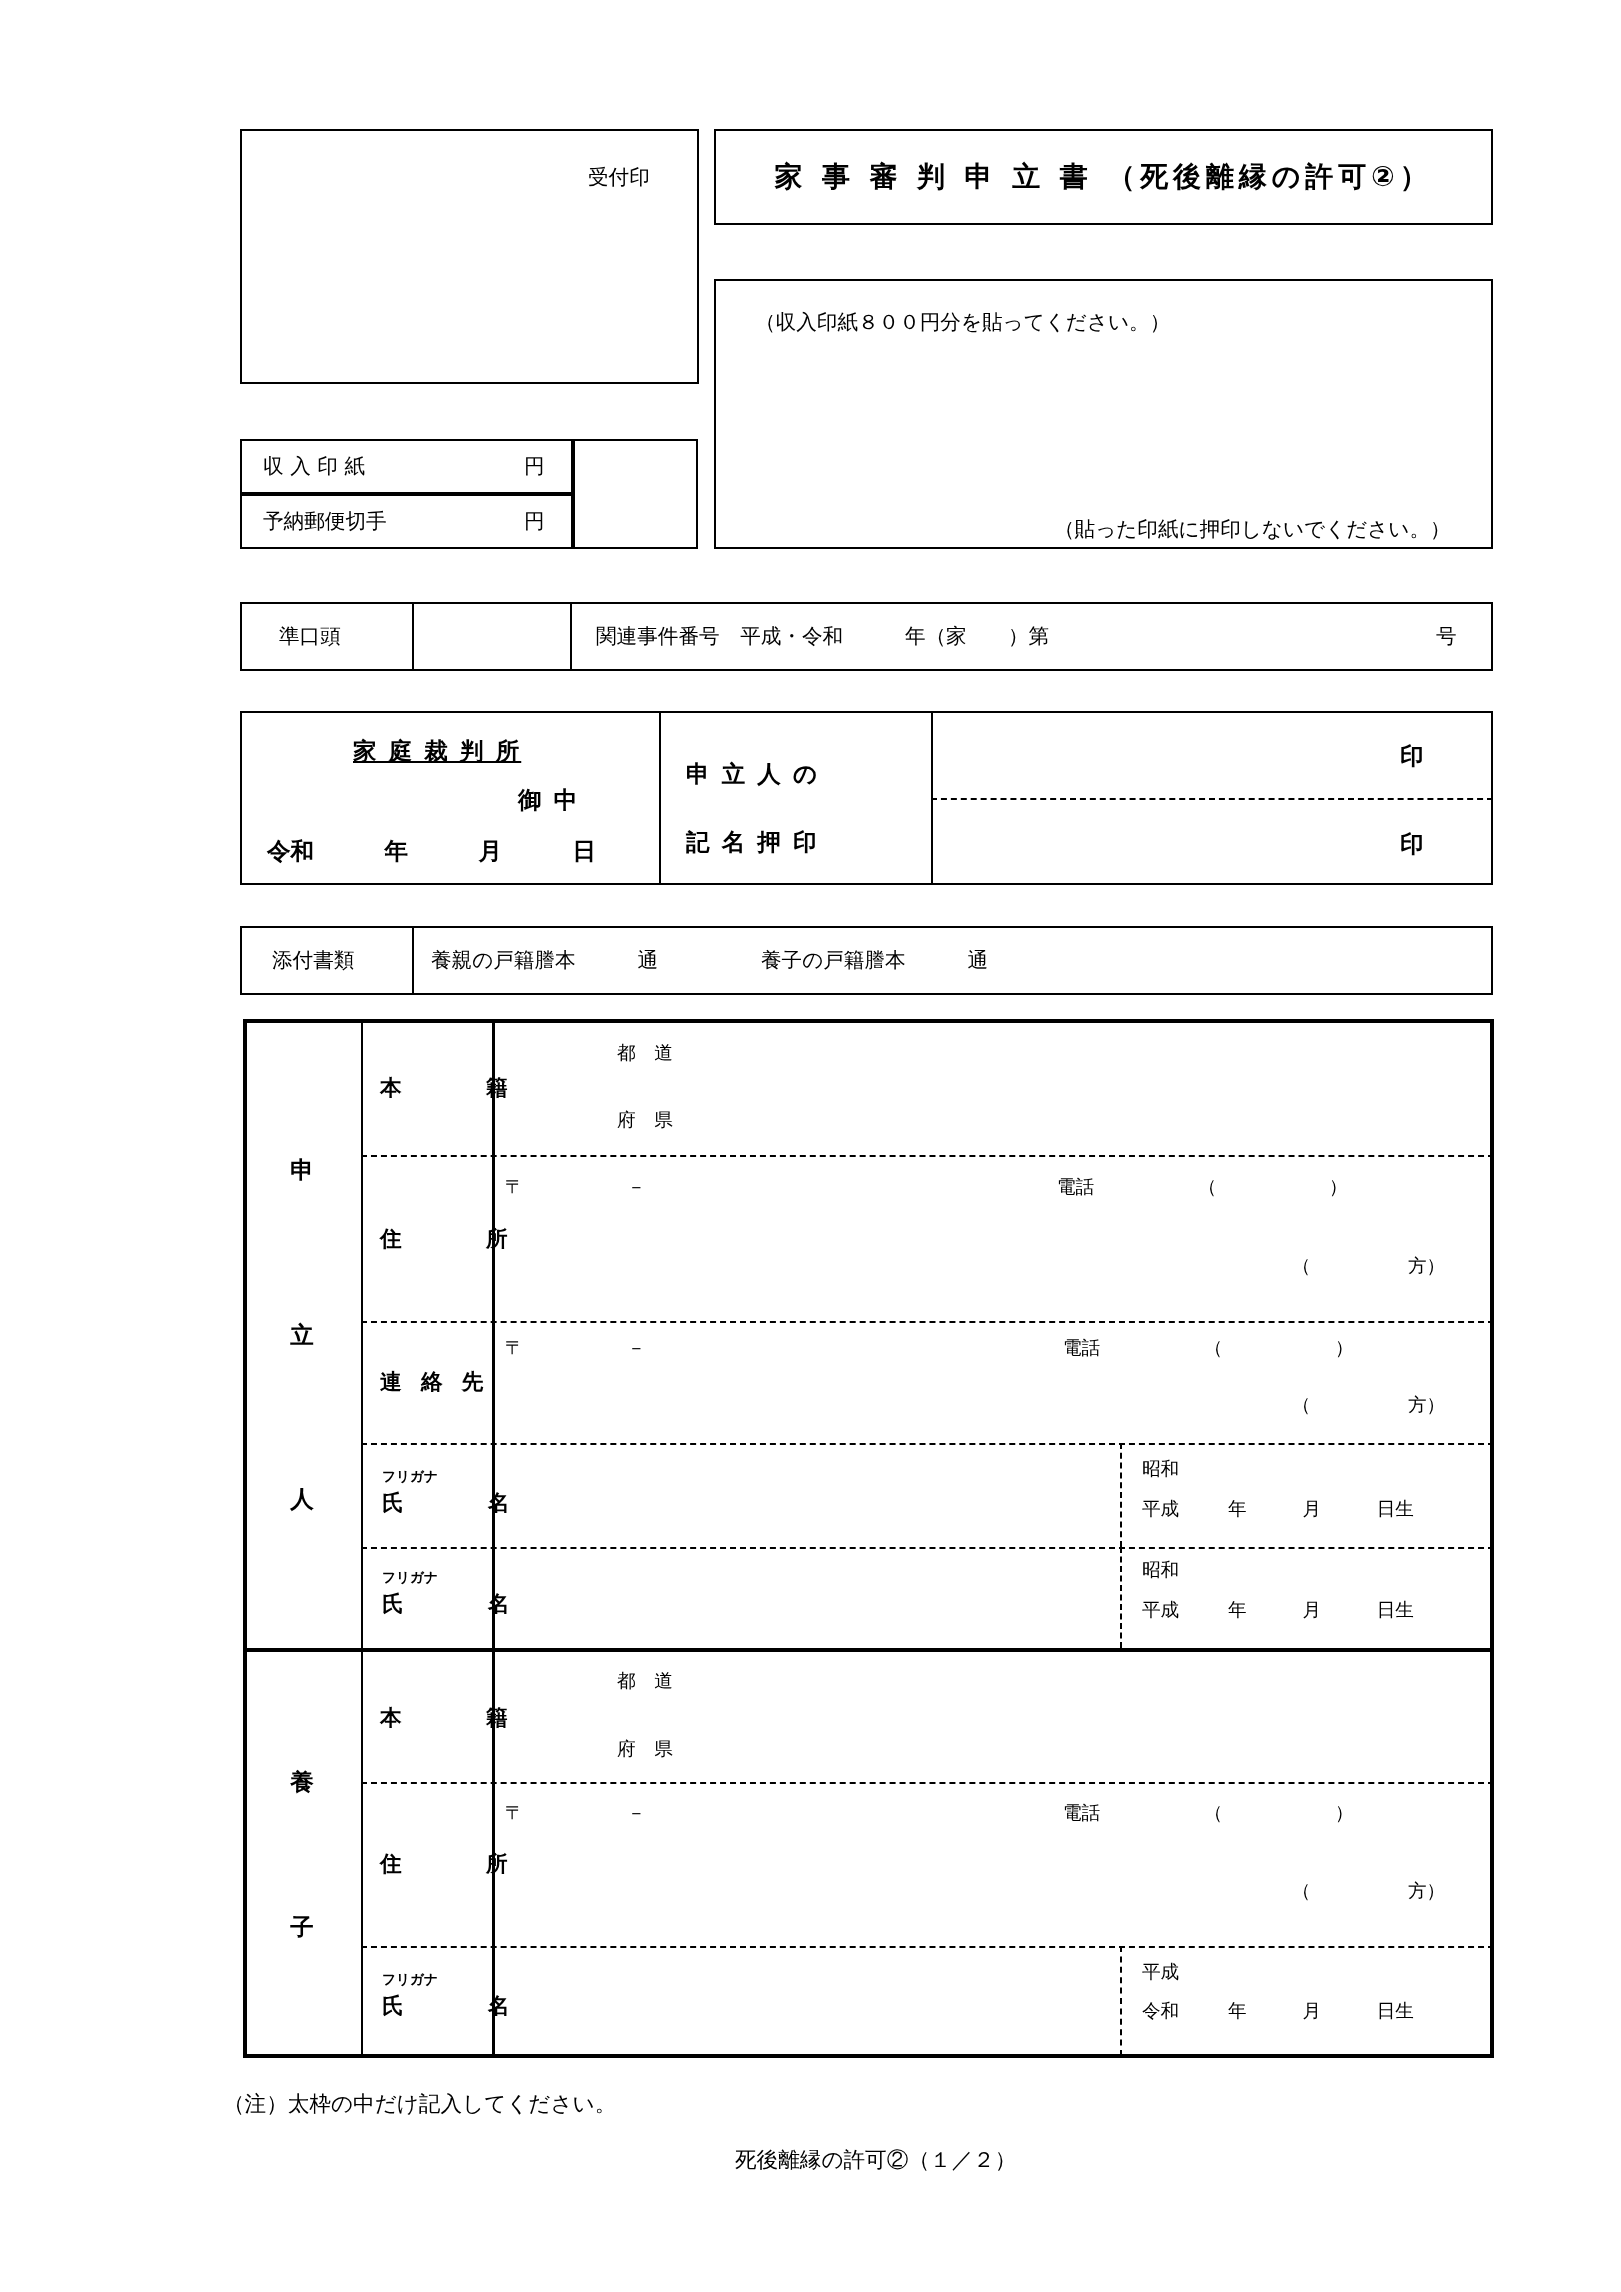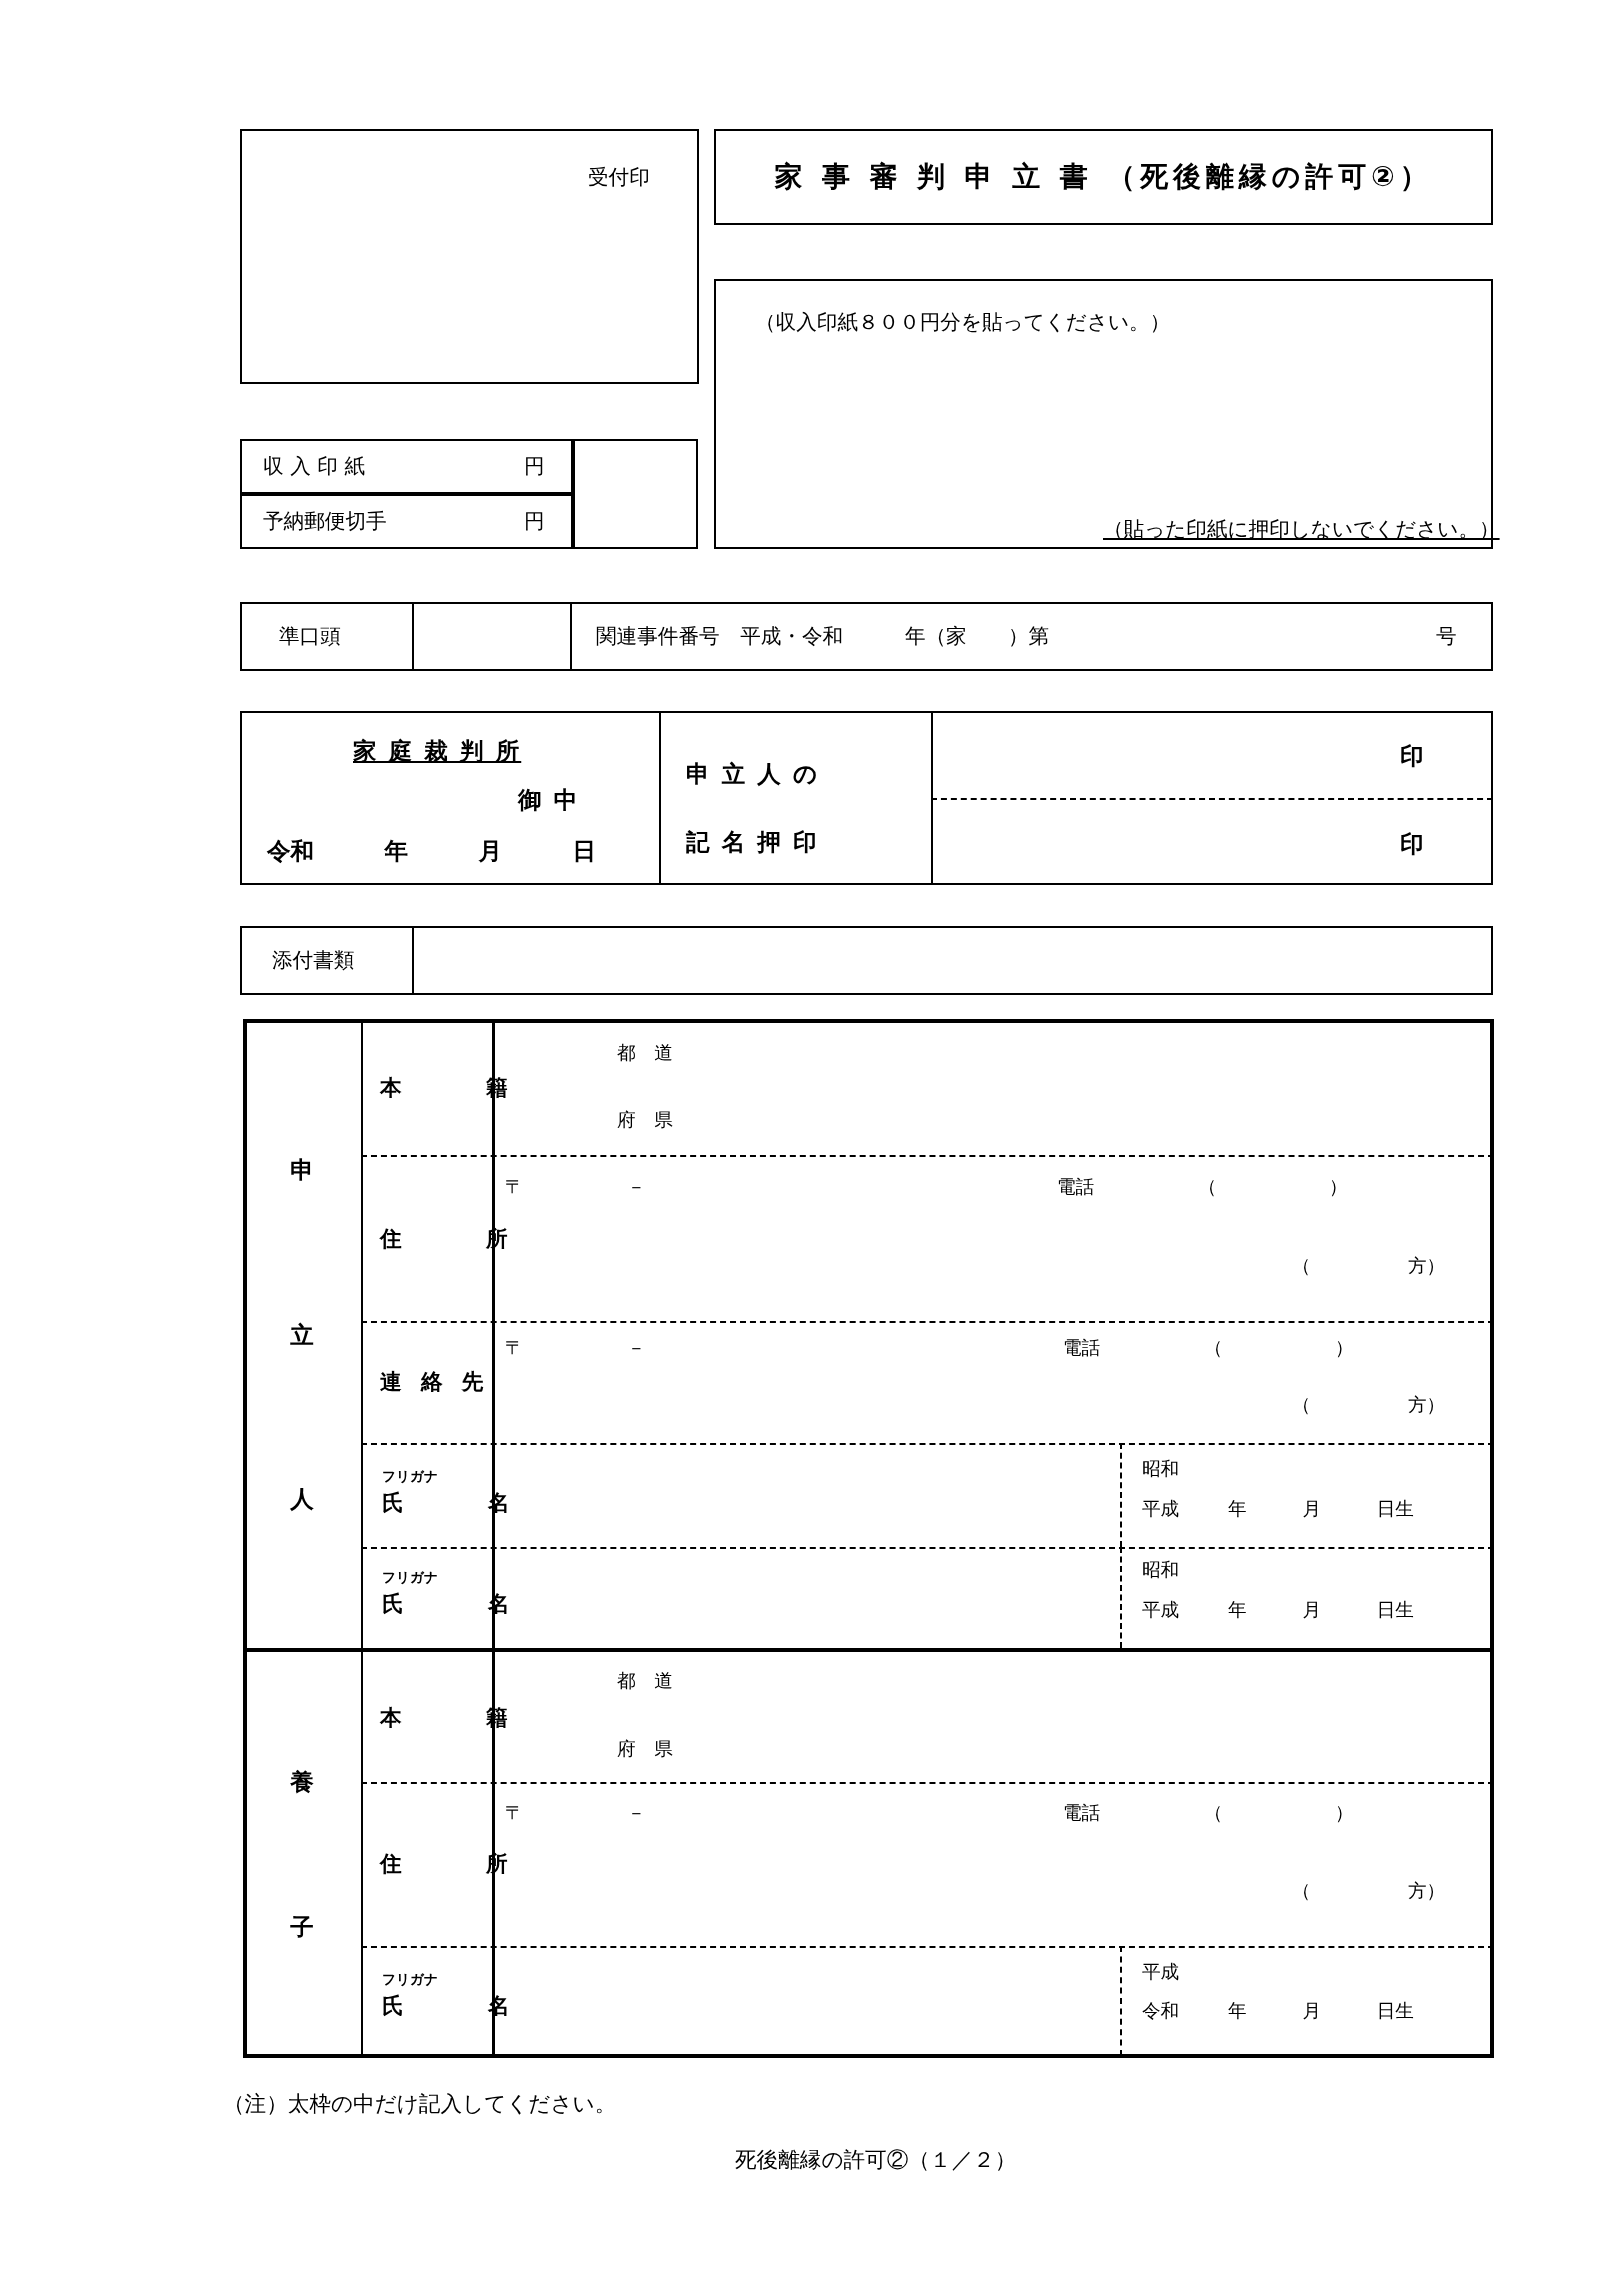--- a/index.html
+++ b/index.html
@@ -67,21 +67,21 @@
   <div class="t fs-md vmid" style="left:263px; top:494px; height:55px;">予納郵便切手</div>
   <div class="t fs-md vmid" style="left:524px; top:494px; height:55px;">円</div>
 
   <div class="bxh" style="left:573px; top:439px; width:125px; height:110px;"></div>
 
   <div class="bxh" style="left:714px; top:129px; width:779px; height:96px;"></div>
   <div class="t fs-title vmid center" style="left:714px; top:129px; width:779px; height:96px; justify-content:center;">家 事 審 判 申 立 書 （死後離縁の許可②）</div>
 
   <div class="bxh" style="left:714px; top:279px; width:779px; height:270px;"></div>
   <div class="t fs-md" style="left:755px; top:312px;text-align:right;">（収入印紙８００円分を貼ってください。）</div>
-  <div class="t fs-md" style="left:1103px; top:519px;text-decoration:underline;">（貼った印紙に押印しないでください。）</div>
+  <div class="t fs-md" style="left:1054px; top:519px;">（貼った印紙に押印しないでください。）</div>
 
   <div class="bxh" style="left:240px; top:602px; width:1253px; height:69px;"></div>
   <div class="cellline-v" style="left:412px; top:602px; height:69px;"></div>
   <div class="cellline-v" style="left:570px; top:602px; height:69px;"></div>
   <div class="t fs-md vmid" style="left:279px; top:602px; height:69px;">準口頭</div>
   <div class="t fs-md vmid" style="left:596px; top:602px; height:69px;">関連事件番号　平成・令和　　　年（家　　）第</div>
   <div class="t fs-md vmid" style="left:1436px; top:602px; height:69px;">号</div>
 
   <div class="bxh" style="left:240px; top:711px; width:1253px; height:174px;"></div>
   <div class="cellline-v" style="left:659px; top:711px; height:174px;"></div>
@@ -94,20 +94,21 @@
 
   <div class="t fs-lblbig sp2" style="left:686px; top:763px;">申 立 人 の</div>
   <div class="t fs-lblbig sp2" style="left:686px; top:831px;">記 名 押 印</div>
 
   <div class="t fs-lblbig" style="left:1400px; top:745px;">印</div>
   <div class="t fs-lblbig" style="left:1400px; top:833px;">印</div>
 
   <div class="bxh" style="left:240px; top:926px; width:1253px; height:69px;"></div>
   <div class="cellline-v" style="left:412px; top:926px; height:69px;"></div>
   <div class="t fs-md vmid" style="left:272px; top:926px; height:69px;">添付書類</div>
+  <div class="t fs-md vmid" style="left:431px; top:926px; height:69px;">養親の戸籍謄本　　　通　　　　　養子の戸籍謄本　　　通</div>
 
   <div class="abs" style="left:243px; top:1019px; width:1251px; height:1039px; border:4.9px solid #000;"></div>
 
   <div class="cellline-v" style="left:361px; top:1022px; height:1033px;"></div>
   <div class="abs" style="left:492px; top:1022px; height:1033px; border-left:3.9px solid #000;"></div>
 
   <div class="abs" style="left:243px; top:1648px; width:1251px; border-top:4.9px solid #000;"></div>
 
   <div class="vlabel" style="left:243px; top:1022px; width:118px; height:625px;">
     <span>申</span>

